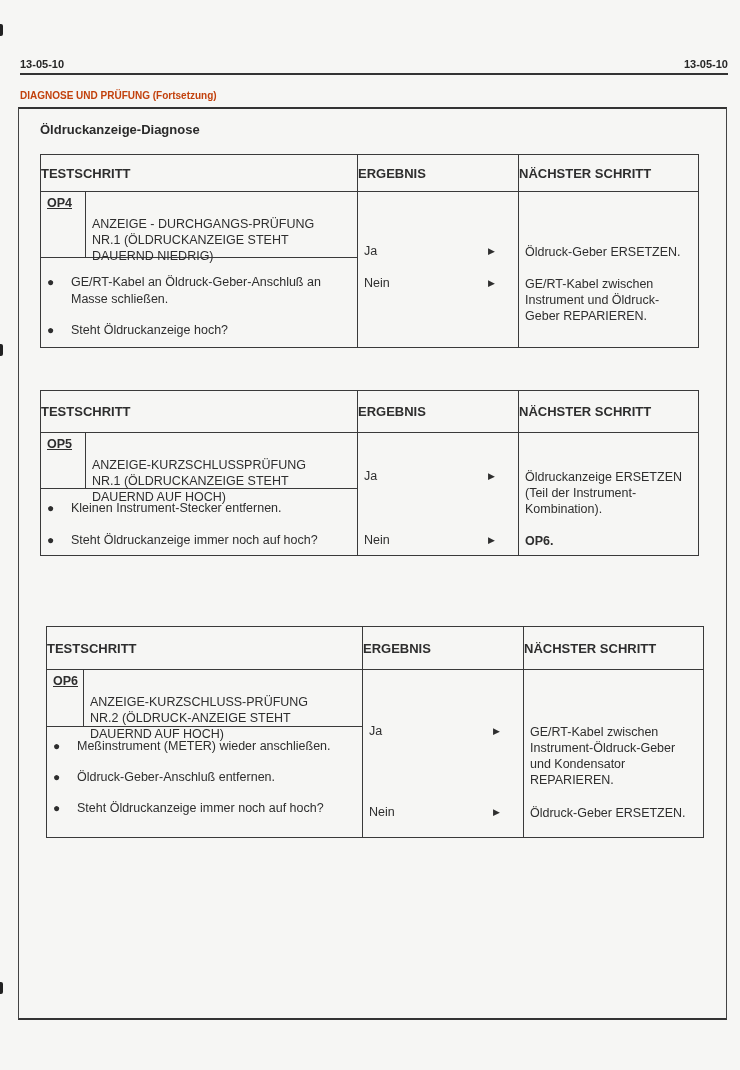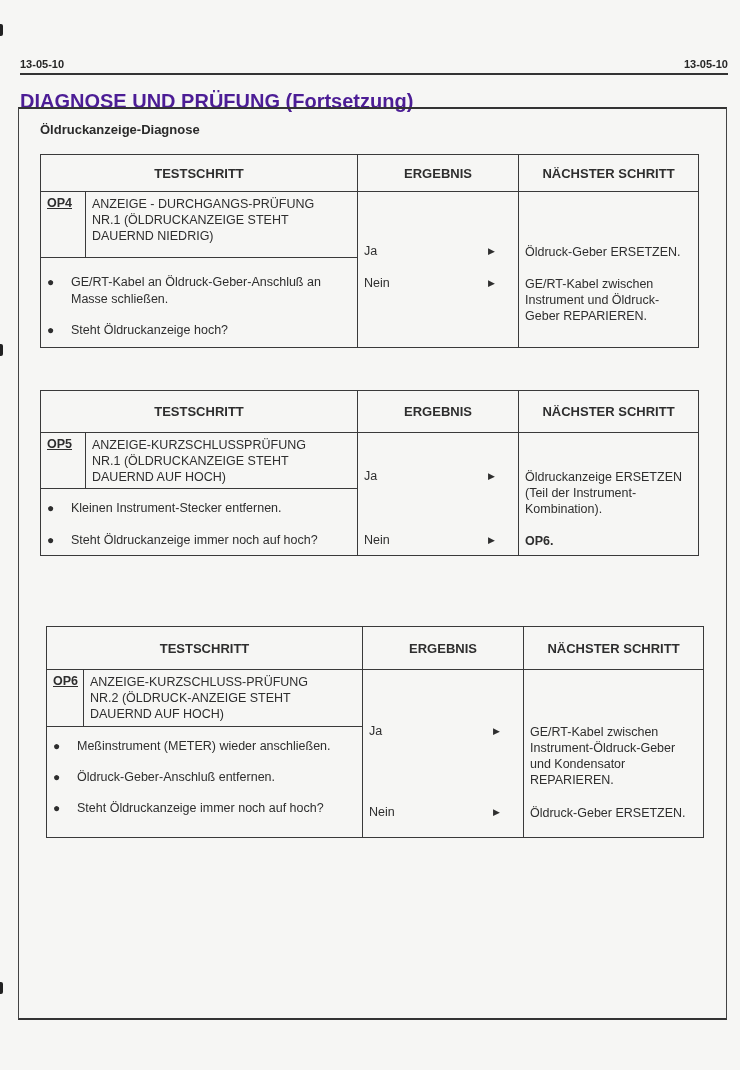--- a/index.html
+++ b/index.html
@@ -13,41 +13,41 @@
     position: absolute; left: 20px; top: 58px; width: 708px; height: 16px;
     font-size: 11px; font-weight: bold; color: #262626;
   }
   .header .l { position: absolute; left: 0; top: 0; }
   .header .c { position: absolute; left: 130px; top: 0; }
   .header .r { position: absolute; right: 0; top: 0; }
   .header-rule {
     position: absolute; left: 20px; top: 73px; width: 708px; height: 2px; background: #333;
   }
   .section-title {
-    position: absolute; left: 20px; top: 90px; font-size: 20px; font-weight: bold; color: #4c1d95;
+    position: absolute; left: 20px; top: 90px; font-size: 10px; font-weight: bold; color: #c2410c;
   }
   .frame {
     position: absolute; left: 18px; top: 107px; width: 707px; height: 909px;
     border: 1px solid #444; border-top: 2px solid #333; border-bottom: 2px solid #333;
   }
   .subtitle {
     position: absolute; left: 40px; top: 122px; font-size: 13px; font-weight: bold; color: #2a2a2a;
   }
   .margin-mark {
     position: absolute; left: 0; width: 3px; height: 12px; background: #222; border-radius: 0 2px 2px 0;
   }
   table.diag {
     position: absolute; border-collapse: collapse; font-size: 12.5px; color: #2e2e2e;
   }
   table.diag td { border: 1px solid #3a3a3a; padding: 0; vertical-align: top; }
-  table.diag .hd { height: 36px; text-align: center; vertical-align: middle; font-weight: bold; font-size: 13px; }
+  table.diag .hd { height: 36px; text-align: left; vertical-align: middle; font-weight: bold; font-size: 13px; }
   .test-cell { position: relative; }
   .op-box { display: flex; border-bottom: 1px solid #3a3a3a; }
   .op-code { width: 45px; border-right: 1px solid #3a3a3a; font-weight: bold; padding: 4px 0 0 6px; box-sizing: border-box; text-decoration: underline; }
-  .op-title { padding: 4px 6px 6px 6px; line-height: 16px; }
+  .op-title { padding: 4px 6px 6px 6px; line-height: 16px; margin-top: 20px; }
   .bullet { display: flex; line-height: 17px; padding: 0 6px; }
   .bullet .dot { width: 24px; flex: 0 0 24px; font-size: 12px; }
   .res-cell, .next-cell { position: relative; }
   .res { position: absolute; left: 6px; width: 140px; }
   .res .arrow { position: absolute; left: 124px; top: 2px; font-size: 9px; }
   .nxt { position: absolute; left: 6px; right: 4px; line-height: 16px; }
 </style>
 </head>
 <body>
 

